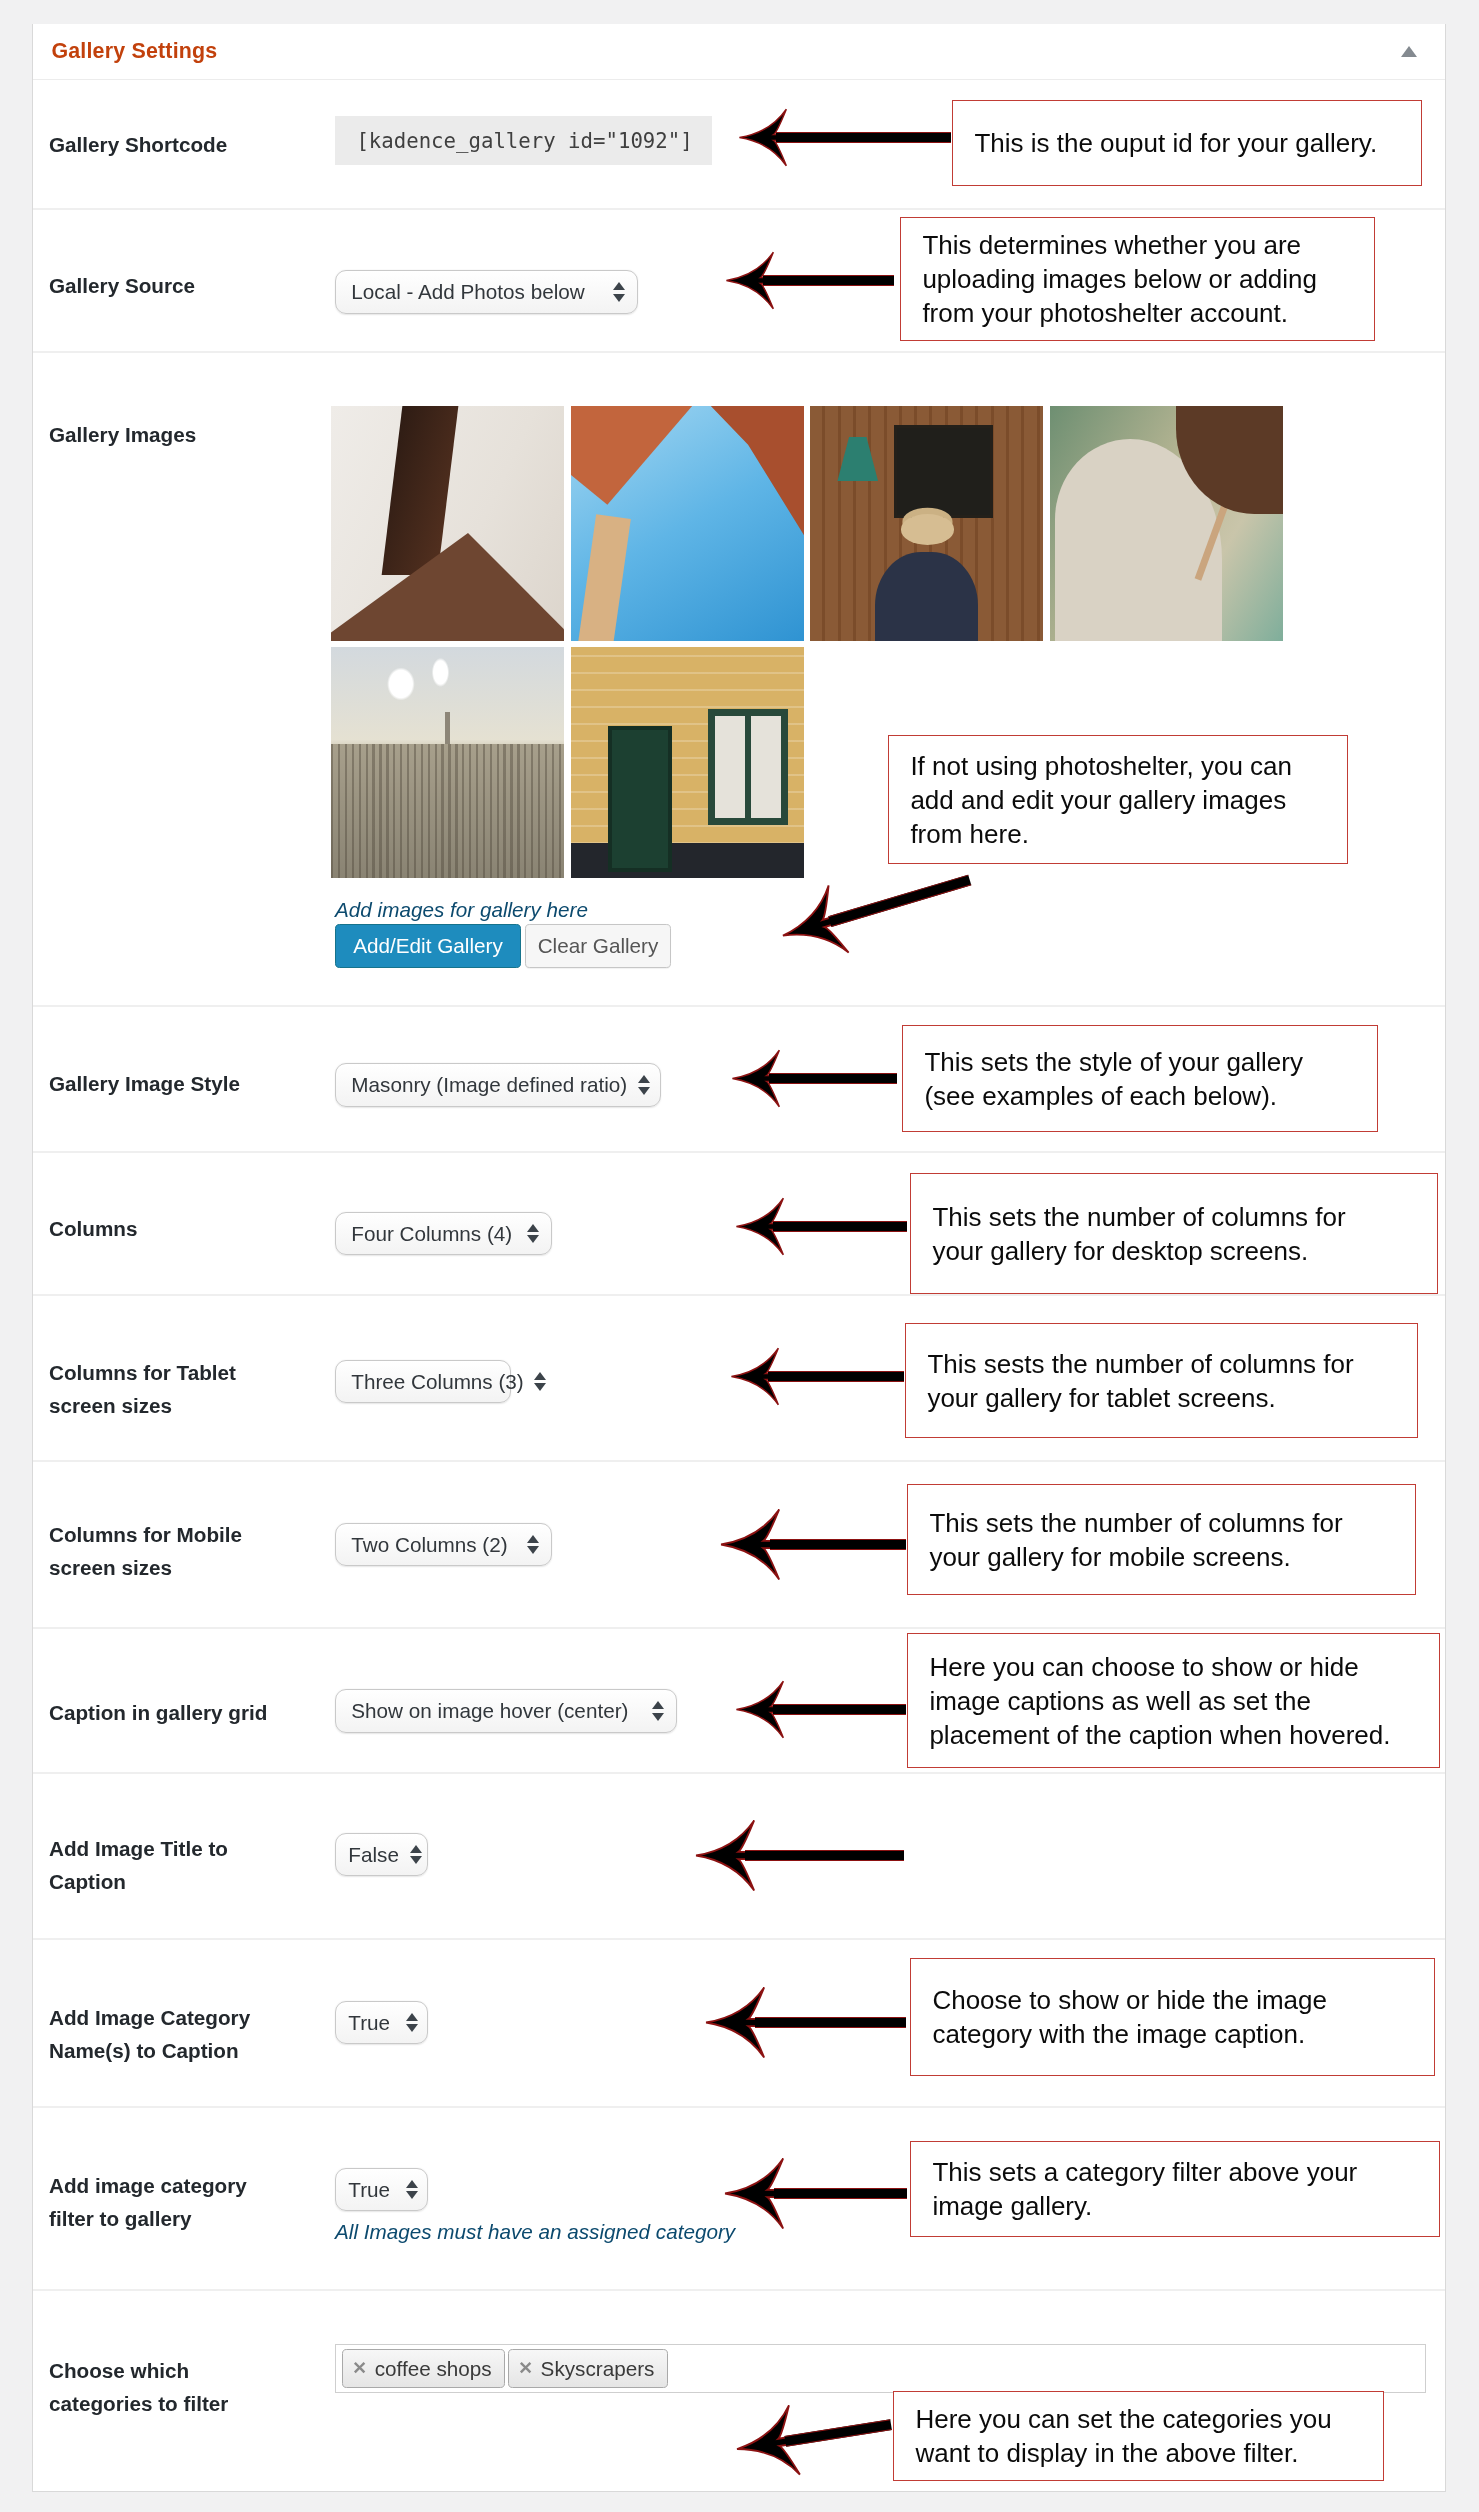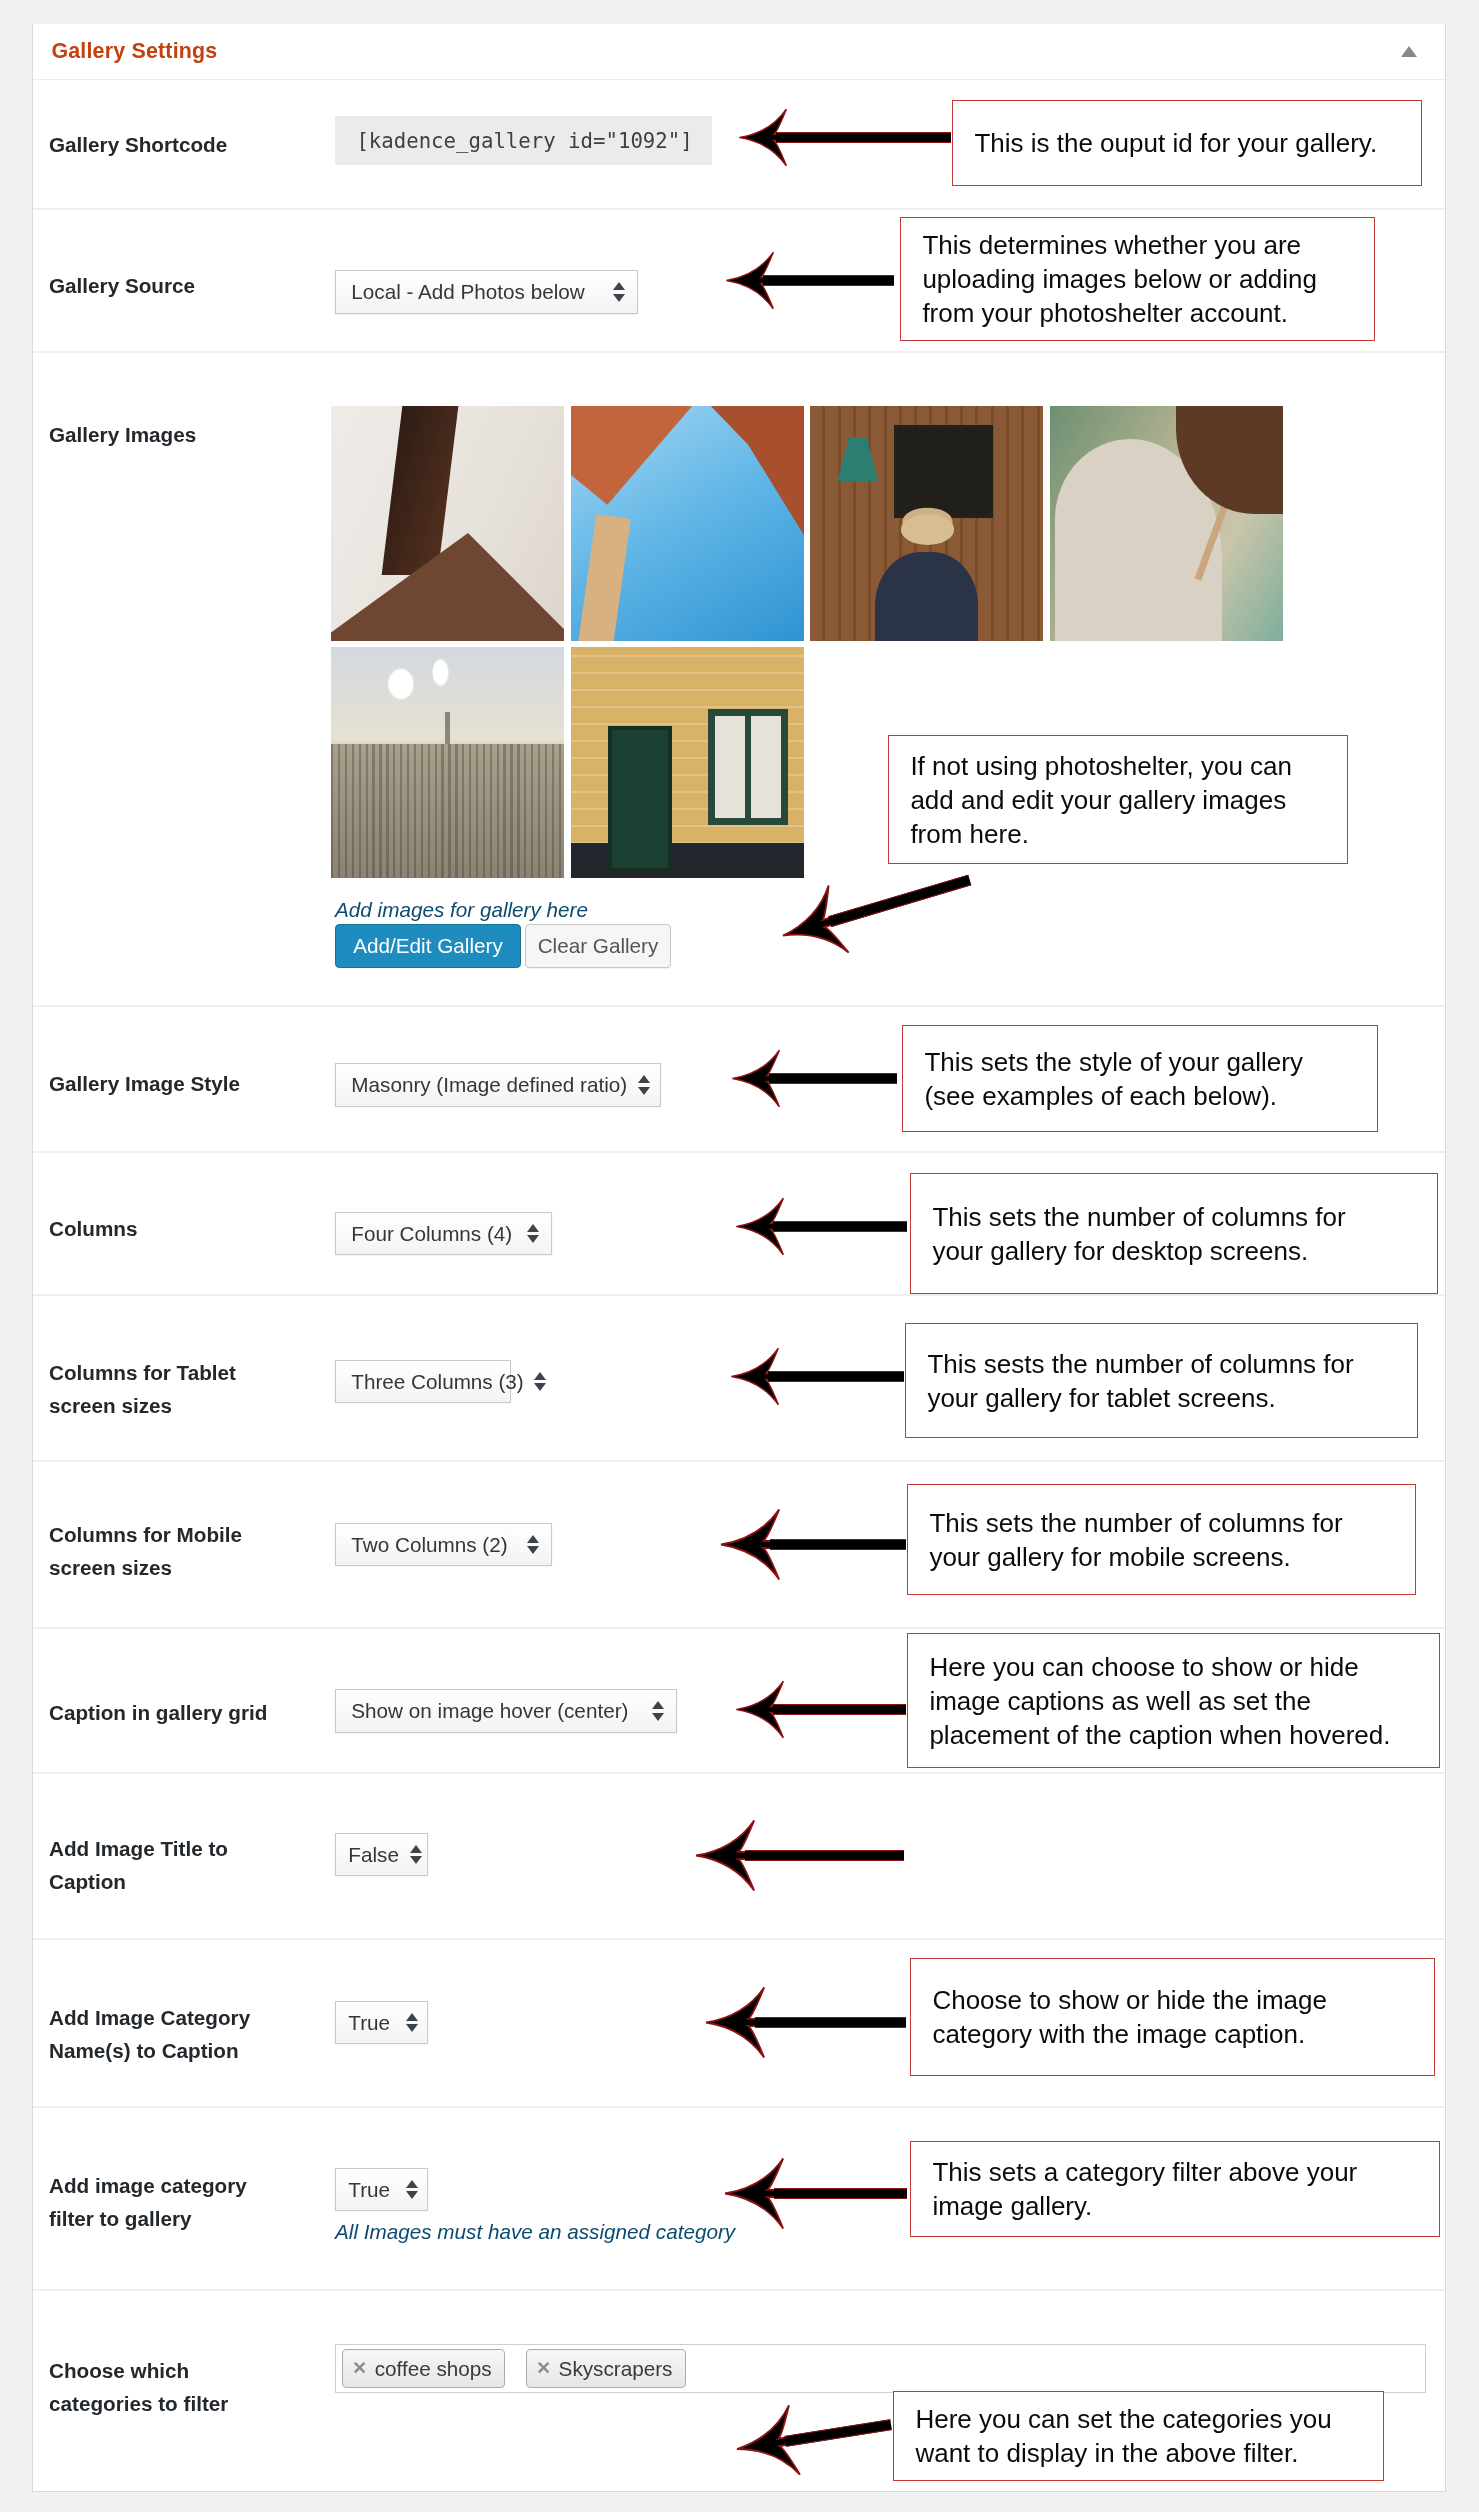--- a/index.html
+++ b/index.html
@@ -6,35 +6,35 @@
   body{background:#f1f1f2;font-family:"Liberation Sans",sans-serif;-webkit-font-smoothing:antialiased;}
   .stage{position:relative;width:1479px;height:2512px;background:#f1f1f2;overflow:hidden;}
   .panel{position:absolute;left:32px;top:24px;width:1414px;height:2468px;background:#fff;border:0.8px solid #d9d9d9;box-sizing:border-box;}
   .panel-header{position:absolute;left:33px;top:24px;width:1412px;height:55px;border-bottom:0.8px solid #ececec;background:#fff;}
   .panel-title{position:absolute;left:18.4px;top:0;height:55px;display:flex;align-items:center;font-size:21.4px;font-weight:700;color:#c2410c;letter-spacing:0.2px;}
   .collapse{position:absolute;right:27.6px;top:22px;width:0;height:0;border-left:8.4px solid transparent;border-right:8.4px solid transparent;border-bottom:11.5px solid #848a90;}
   .hr{position:absolute;left:33px;width:1412px;height:1.5px;background:#efefef;}
   .lbl{position:absolute;left:49px;font-size:20.7px;line-height:33px;font-weight:700;color:#23282d;}
   .lbl span{display:block;}
   .code-input{position:absolute;left:335px;top:116px;width:377px;height:49px;background:#ebebeb;border:none;box-sizing:border-box;font-family:"DejaVu Sans Mono",monospace;font-size:20.7px;color:#3f3f3f;padding:0 0 0 21.4px;outline:none;}
-  .select{position:absolute;height:44px;background:linear-gradient(#ffffff,#f3f3f3);border:1.5px solid #c9c9c9;border-radius:0;box-shadow:0 0.8px 1.5px rgba(0,0,0,.10);box-sizing:border-box;display:flex;align-items:center;justify-content:space-between;padding:0 12.3px 0 15.3px;cursor:default;text-align:center;}
+  .select{position:absolute;height:44px;background:linear-gradient(#ffffff,#f3f3f3);border:1.5px solid #c9c9c9;border-radius:11px;box-shadow:0 0.8px 1.5px rgba(0,0,0,.10);box-sizing:border-box;display:flex;align-items:center;justify-content:space-between;padding:0 12.3px 0 15.3px;cursor:default;text-align:center;}
   .sel-text{font-size:20.7px;color:#32373c;white-space:nowrap;}
   .caret{display:flex;flex-direction:column;gap:3.1px;margin-left:10.7px;}
   .caret i{display:block;width:0;height:0;border-left:6.1px solid transparent;border-right:6.1px solid transparent;}
   .caret .up{border-bottom:8.4px solid #3c434a;}
   .caret .dn{border-top:8.4px solid #3c434a;}
   .note-box{position:absolute;background:#fff;border:1.5px solid #c13c35;box-sizing:border-box;display:flex;align-items:center;padding:0 21.4px;font-size:26px;line-height:34px;color:#0b0b0b;white-space:pre-line;z-index:3;}
   .arrow{position:absolute;display:flex;align-items:center;height:67px;transform-origin:0 50%;z-index:4;}
   .arrow .tail{flex:1;height:8.4px;background:#000;border-top:1.5px solid #8c1212;border-bottom:1.5px solid #8c1212;margin-left:-15.3px;}
   .arrow.big{height:83px;}
   .helper{position:absolute;font-style:italic;font-size:20.7px;color:#0c4a6e;}
   .btn{position:absolute;height:44px;box-sizing:border-box;border-radius:4.6px;display:flex;align-items:center;justify-content:center;font-size:20.7px;cursor:pointer;}
   .btn-primary{background:#1e8cbe;border:0.8px solid #16738c;color:#fff;}
   .btn-secondary{background:#f6f6f6;border:0.8px solid #c6c6c6;color:#555;box-shadow:0 0.8px 0.8px rgba(0,0,0,.06);}
-  .tag-input{position:absolute;left:335px;top:2344px;width:1091px;height:49px;background:#fff;border:1.5px solid #cfcfcf;box-sizing:border-box;display:flex;align-items:center;gap:21px;padding:0 6.1px;}
+  .tag-input{position:absolute;left:335px;top:2344px;width:1091px;height:49px;background:#fff;border:1.5px solid #cfcfcf;box-sizing:border-box;display:flex;align-items:center;gap:3px;padding:0 6.1px;}
   .chip{display:flex;align-items:center;gap:7.7px;height:37px;padding:0 12.3px 0 9.2px;background:linear-gradient(#f7f7f7,#e5e5e5);border:0.8px solid #a9a9a9;border-radius:4.6px;font-size:20.7px;color:#3a3a3a;white-space:nowrap;cursor:default;}
   .chip .x{color:#8a8a8a;font-weight:700;font-size:17.6px;cursor:pointer;}
   .chip .x::before{content:"✕";}
   
   .thumb{position:absolute;overflow:hidden;cursor:pointer;}
   .thumb::before,.thumb::after,.thumb i,.thumb b{content:"";position:absolute;display:block;}
   .t1{background:linear-gradient(115deg,#efece8 0%,#e6e1da 60%,#dcd5cc 100%);}
   .t1::before{left:26%;top:0;width:24%;height:72%;background:linear-gradient(100deg,#2e1c14,#53301f);transform:skewX(-7deg);}
   .t1::after{left:-5%;bottom:0;width:110%;height:46%;background:#6e4631;clip-path:polygon(0 100%,100% 100%,58% 0);}
   .t2{background:linear-gradient(150deg,#a5d8f2 0%,#5fb5e6 50%,#2f93d2 100%);}

